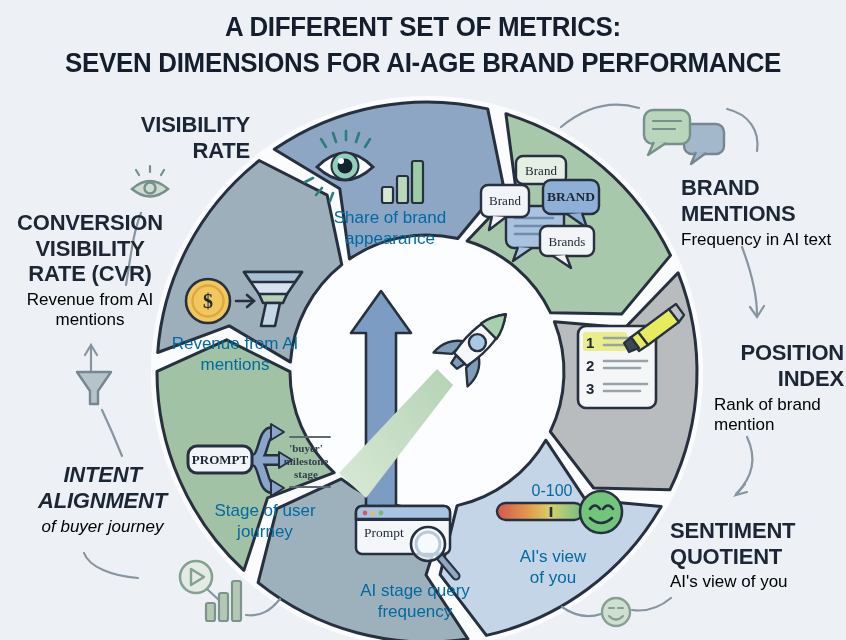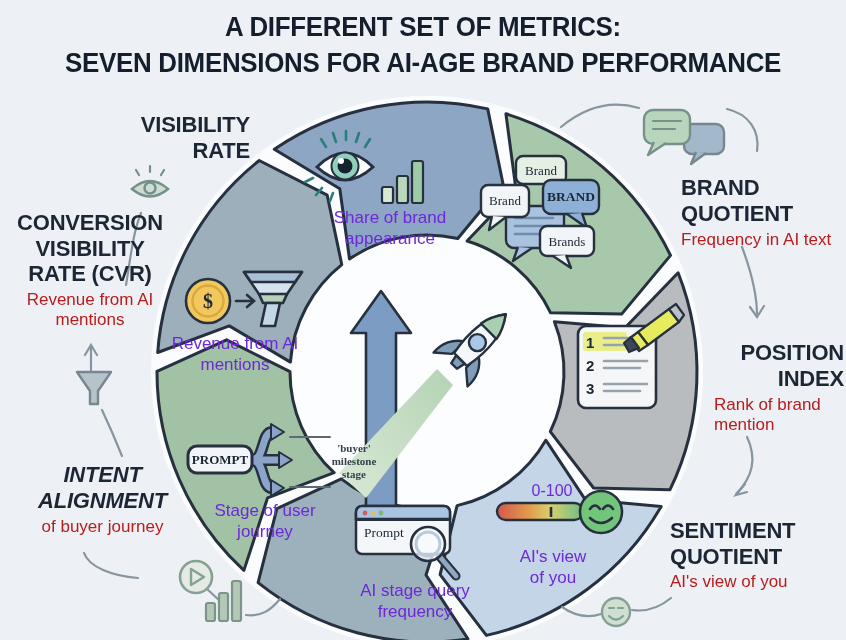--- a/index.html
+++ b/index.html
@@ -13,24 +13,24 @@
   .title-line{
     position:absolute;left:0;width:100%;text-align:center;
     font-weight:700;font-size:27px;letter-spacing:-0.3px;color:#151e2d;
     transform:scaleX(.96);
   }
   .co-title{
     position:absolute;font-weight:700;font-size:22px;line-height:1.16;
     color:#1c2634;letter-spacing:-0.2px;
   }
   .co-sub{
-    position:absolute;font-size:17px;line-height:1.2;color:#b91c1c;
+    position:absolute;font-size:17px;line-height:1.2;color:#000000;
   }
   .seg-label{
-    position:absolute;font-size:17px;line-height:1.24;color:#6d28d9;text-align:center;
+    position:absolute;font-size:17px;line-height:1.24;color:#0369a1;text-align:center;
   }
   .bubble-txt{
     position:absolute;font-size:13px;color:#1c2634;text-align:center;line-height:1;font-family:Liberation Serif, serif;
   }
   .tiny{font-size:11px;font-weight:700;line-height:1.2;}
   .num{position:absolute;font-size:15px;font-weight:700;color:#1c2634;line-height:1;}
   .ctr{text-align:center;}
   .rt{text-align:right;}
 </style>
 </head>
@@ -278,23 +278,23 @@
 
   <div class="title-line" style="top:12px;">A DIFFERENT SET OF METRICS:</div>
   <div class="title-line" style="top:48px;">SEVEN DIMENSIONS FOR AI-AGE BRAND PERFORMANCE</div>
 
   <div class="co-title ctr" style="left:6px;top:210px;width:168px;">CONVERSION VISIBILITY RATE (CVR)</div>
 
   <div class="co-title rt" style="left:118px;top:112px;width:132px;">VISIBILITY RATE</div>
   <div class="co-sub ctr" style="left:20px;top:290px;width:140px;">Revenue from AI mentions</div>
 
   <div class="co-title ctr" style="left:10px;top:462px;width:185px;font-style:italic;">INTENT ALIGNMENT</div>
-  <div class="co-sub ctr" style="left:10px;top:517px;width:185px;">of buyer journey</div>
-
-  <div class="co-title" style="left:681px;top:175px;width:160px;">BRAND QUOTIENT</div>
+  <div class="co-sub ctr" style="left:10px;top:517px;width:185px;font-style:italic;">of buyer journey</div>
+
+  <div class="co-title" style="left:681px;top:175px;width:160px;">BRAND MENTIONS</div>
   <div class="co-sub" style="left:681px;top:230px;width:165px;">Frequency in AI text</div>
 
   <div class="co-title" style="left:714px;top:340px;width:130px;text-align:right;">POSITION INDEX</div>
   <div class="co-sub" style="left:714px;top:395px;width:120px;">Rank of brand mention</div>
 
   <div class="co-title" style="left:670px;top:518px;width:175px;">SENTIMENT QUOTIENT</div>
   <div class="co-sub" style="left:670px;top:572px;width:175px;">AI's view of you</div>
 
   <div class="seg-label" style="left:310px;top:207px;width:160px;">Share of brand appearance</div>
   <div class="seg-label" style="left:165px;top:333px;width:140px;">Revenue from AI mentions</div>
@@ -307,17 +307,17 @@
   <div class="bubble-txt" style="left:481px;top:194px;width:48px;">Brand</div>
   <div class="bubble-txt" style="left:543px;top:190px;width:56px;font-weight:700;font-size:13.5px;">BRAND</div>
   <div class="bubble-txt" style="left:540px;top:235px;width:54px;">Brands</div>
 
   <div class="num" style="left:586px;top:335px;">1</div>
   <div class="num" style="left:586px;top:358px;">2</div>
   <div class="num" style="left:586px;top:381px;">3</div>
 
   <div class="bubble-txt" style="left:362px;top:526px;width:56px;font-size:13.5px;text-align:left;padding-left:2px;">Prompt</div>
   <div class="bubble-txt" style="left:188px;top:453px;width:64px;font-weight:700;">PROMPT</div>
-  <div class="bubble-txt tiny" style="left:278px;top:442px;width:56px;color:#333f4b;margin-left:48px;">'buyer' milestone stage</div>
+  <div class="bubble-txt tiny" style="left:278px;top:442px;width:56px;color:#333f4b;">'buyer' milestone stage</div>
 
   <div class="bubble-txt" style="left:198px;top:291px;width:20px;font-size:20px;font-weight:700;">$</div>
 
 </div>
 
 </body></html>

